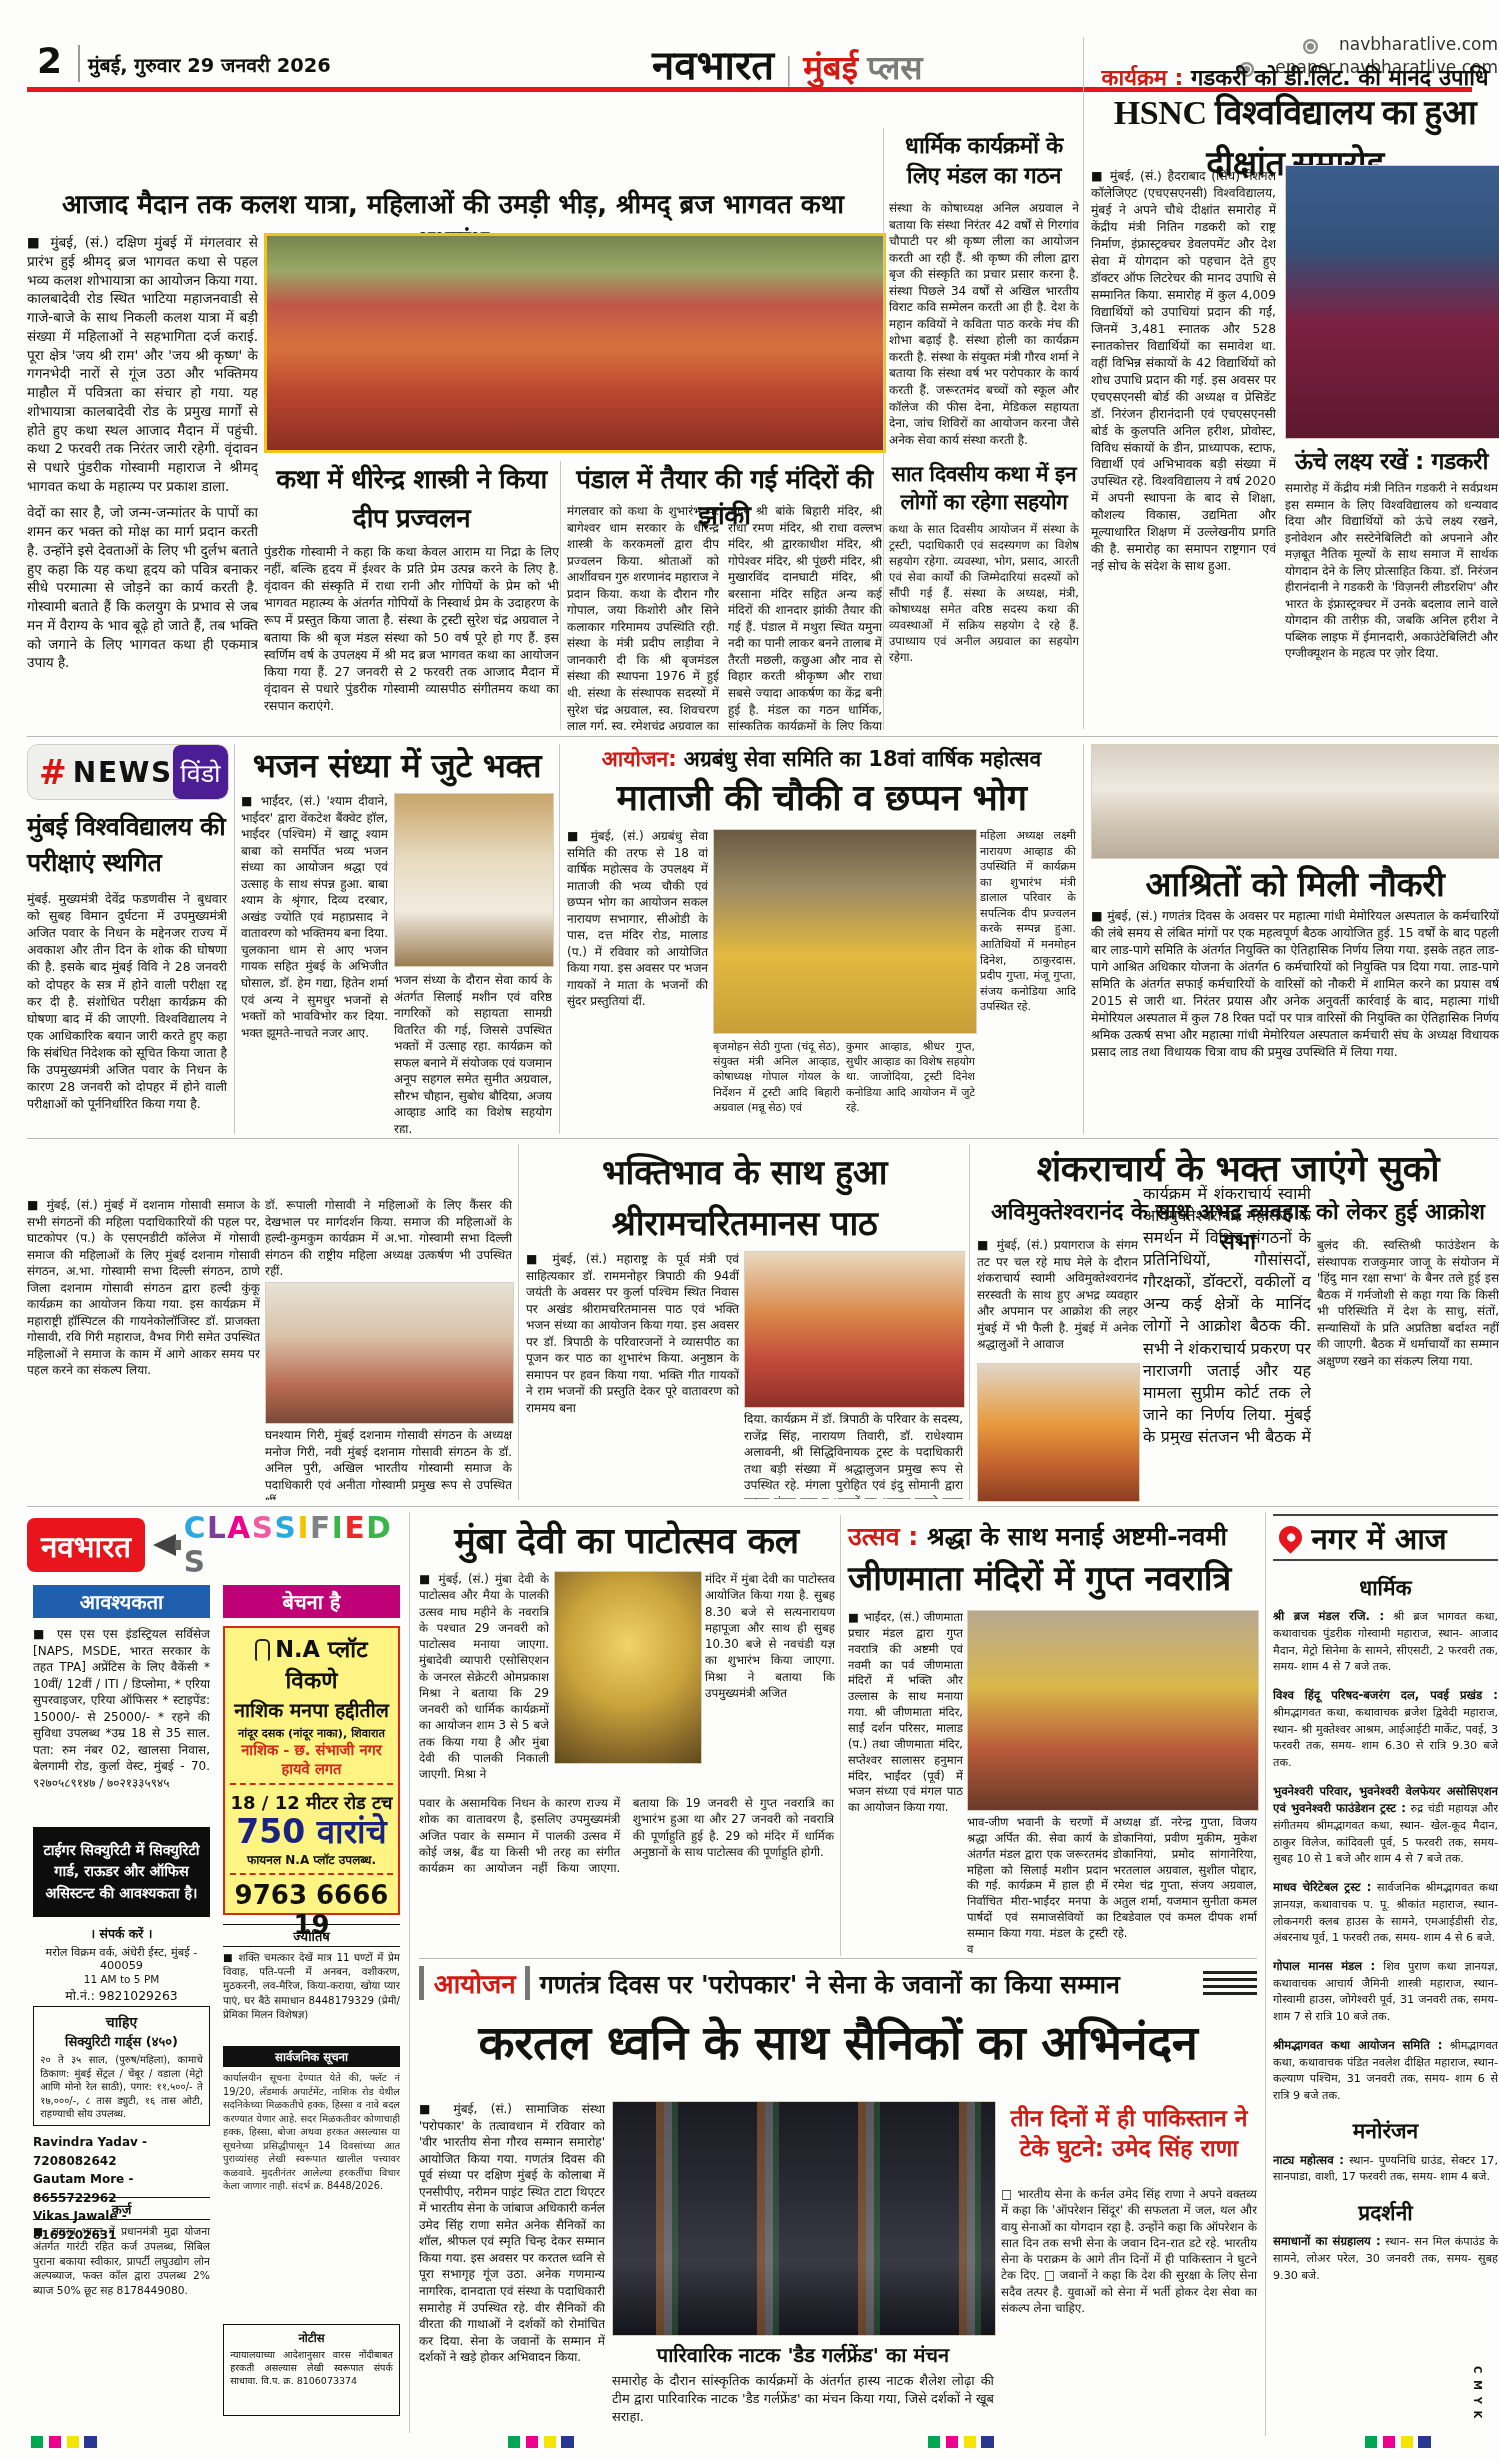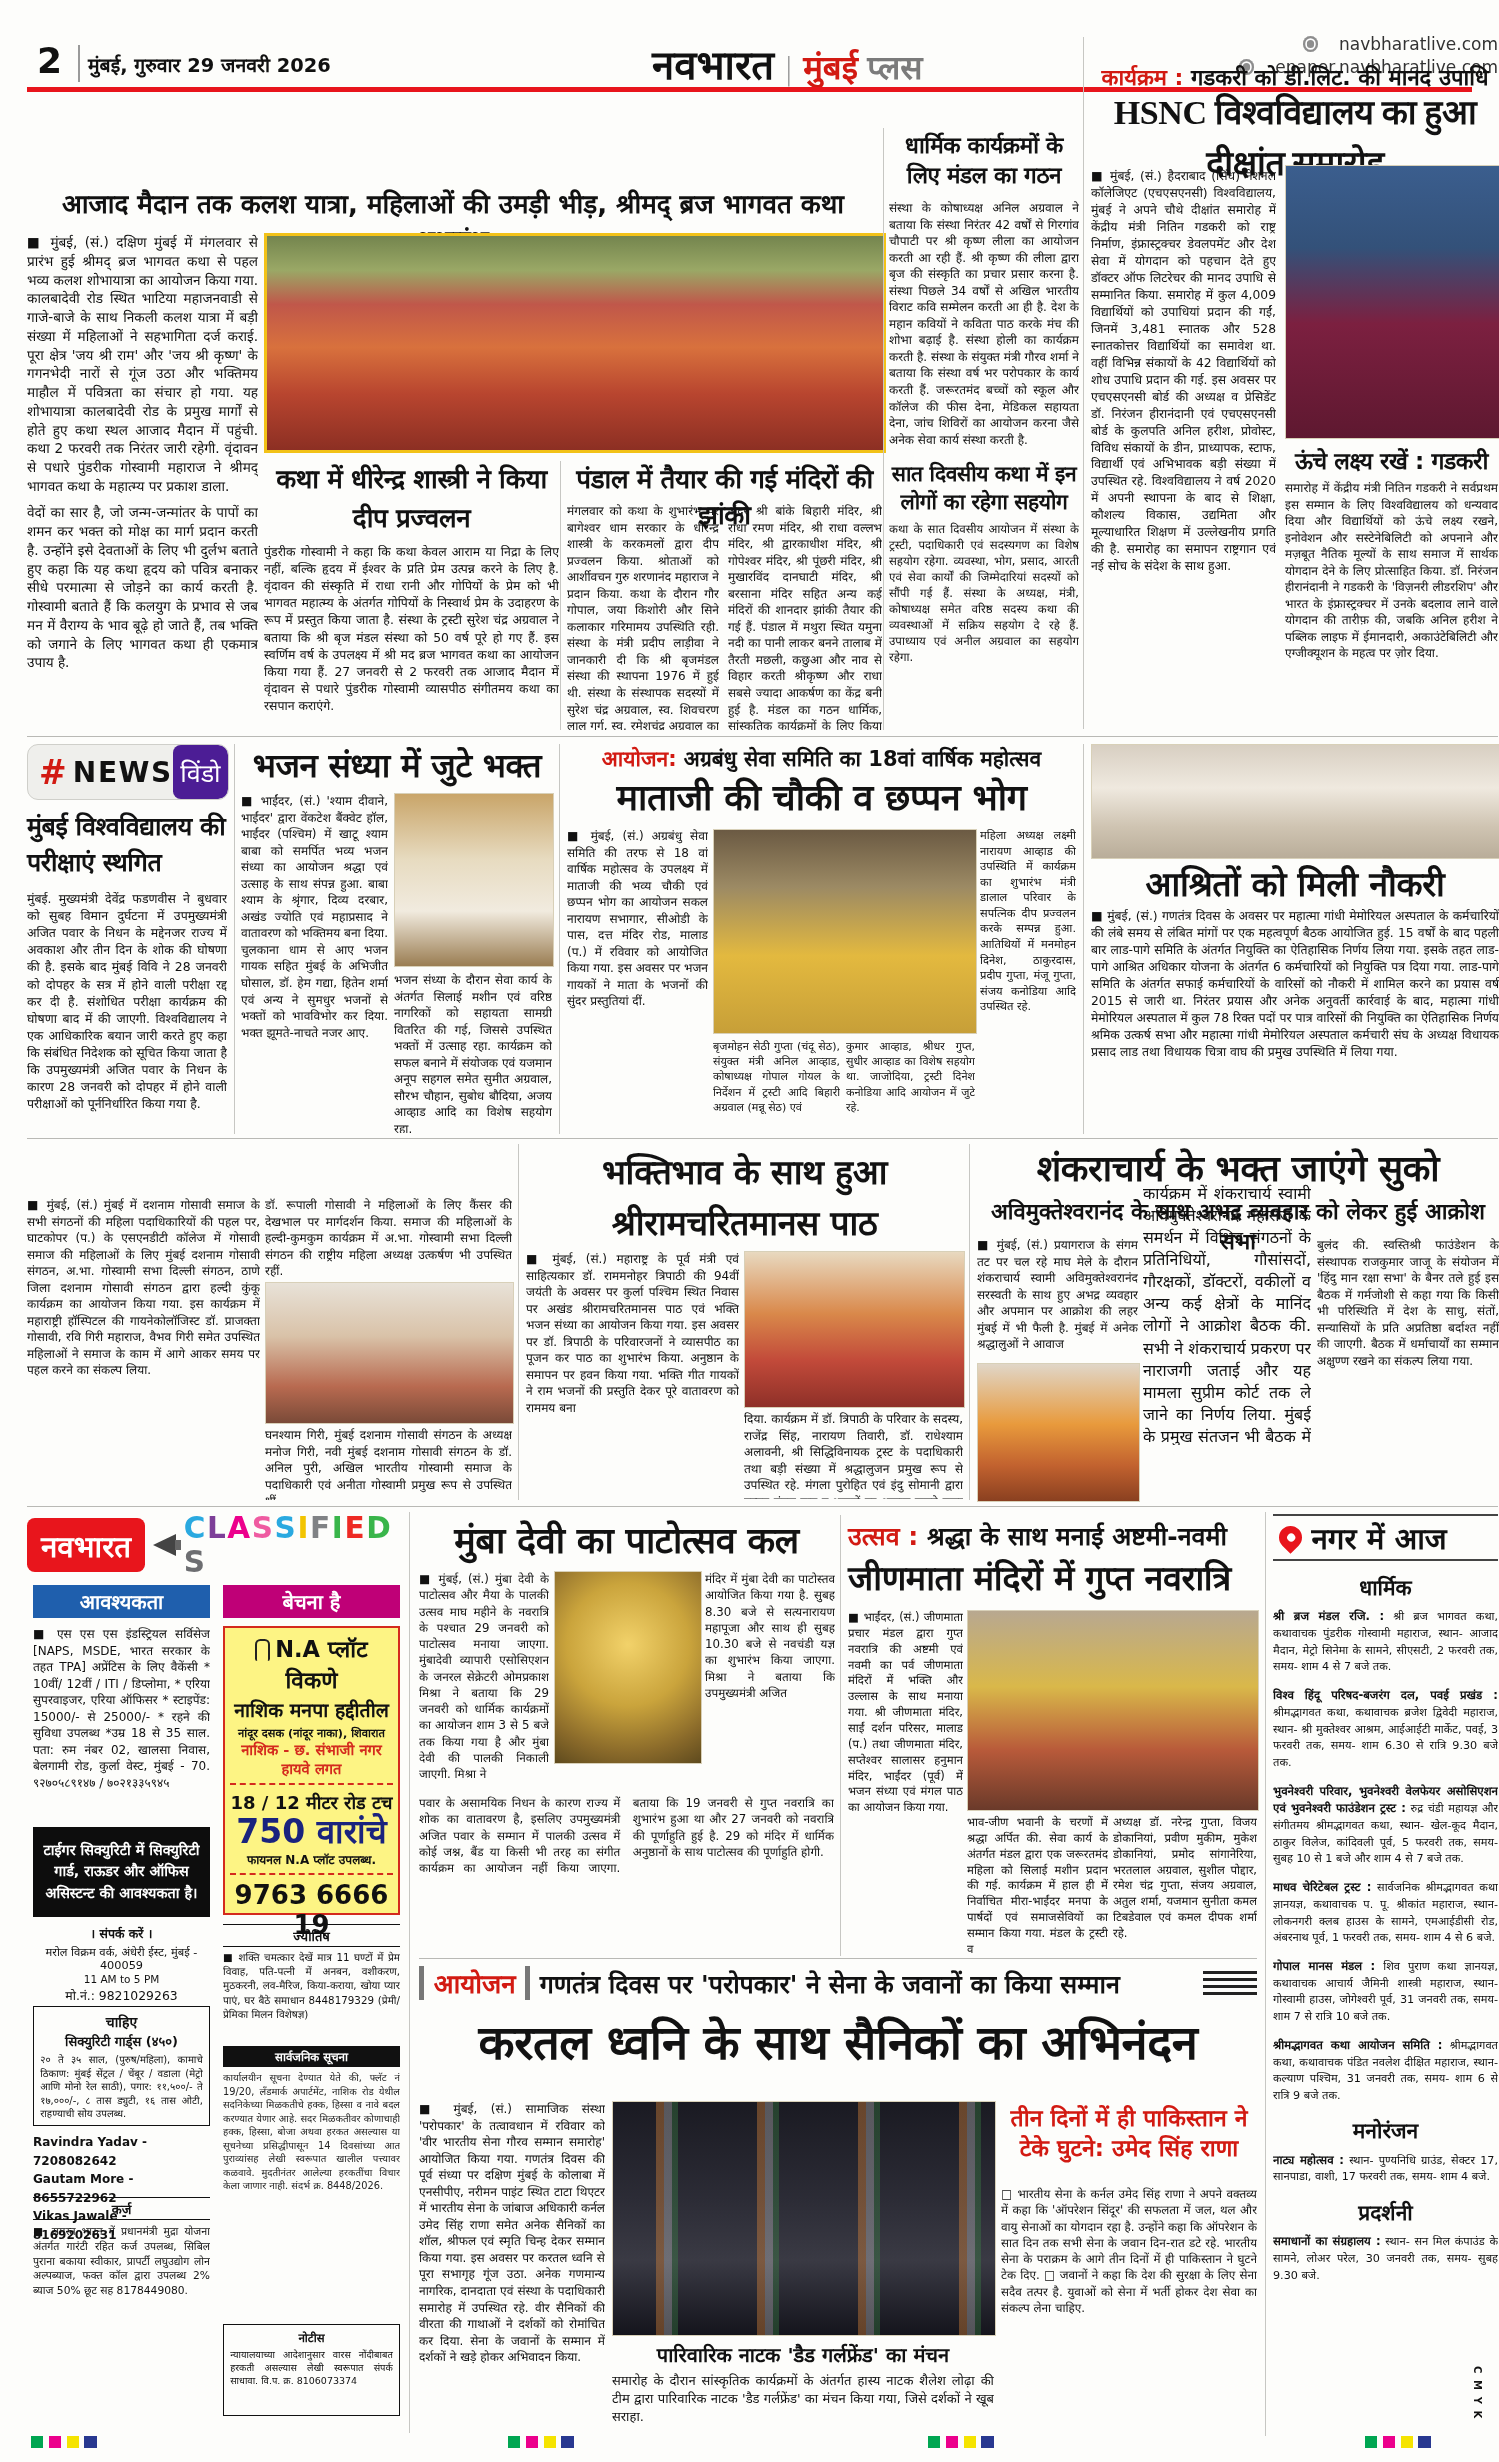--- a/index.html
+++ b/index.html
@@ -17,21 +17,21 @@
   
   #hdr-page{left:37px;top:40px;font-size:36px;font-weight:900;}
   #hdr-sep{left:78px;top:45px;height:37px;width:1.6px;background:#9a9a9a;position:absolute;}
   #hdr-date{left:88px;top:51px;font-size:19.4px;font-weight:bold;}
   #masthead{left:652px;top:36px;display:flex;align-items:baseline;gap:9.3px;}
   #mast-brand{font-size:40px;font-weight:900;}
   #mast-bar{color:#9a9a9a;font-size:31px;font-weight:300;}
   #mast-city{font-size:33px;font-weight:900;color:#d21a12;}
   #mast-suffix{font-size:33px;font-weight:700;color:#7b7b7b;}
   #hdr-web{left:1211px;top:34px;width:287px;text-align:right;font-size:17px;color:#333;}
-  #hdr-web .row{display:flex;justify-content:flex-end;align-items:center;gap:21px;margin-bottom:3.1px;}
+  #hdr-web .row{display:flex;justify-content:flex-end;align-items:flex-end;gap:21px;margin-bottom:3.1px;}
   .globe{width:15.5px;height:15.5px;border-radius:50%;background:#8d8d8d;display:inline-block;
          box-shadow:inset 0 0 0 2.3px #8d8d8d, inset 0 0 0 3.9px #fff;}
   #red-rule{left:27px;top:87px;width:1445px;height:5.4px;background:#e8151c;}
   
   #lead-headline{left:27px;top:93px;width:852px;font-size:55px;line-height:1.45;}
   #lead-subhead{left:27px;top:185px;width:852px;font-size:26px;font-weight:800;}
   #lead-col1{left:27px;top:233px;width:231px;height:498px;font-size:13.6px;}
   #lead-col1 p{margin:0 0 7.8px 0;}
   #lead-photo{left:264px;top:233px;width:616px;height:214px;border:3.1px solid #f2c218;
     background:linear-gradient(180deg,#74854e 0%,#9aa866 16%,#c0574a 32%,#d8713d 52%,#b8452f 74%,#8c2f23 100%);}

